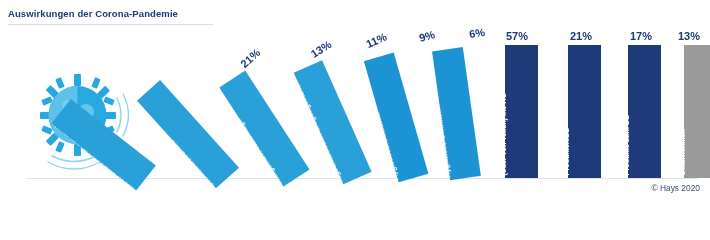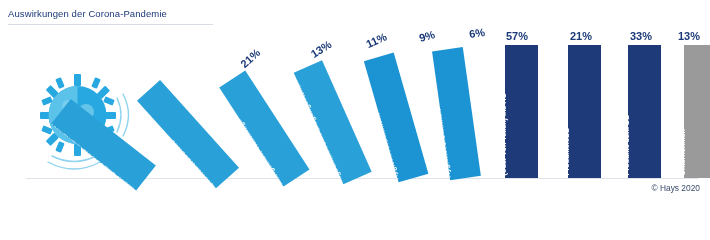--- a/index.html
+++ b/index.html
@@ -7,21 +7,21 @@
     width:710px;height:204px;overflow:hidden;
     background:#ffffff;
     font-family:"Liberation Sans","DejaVu Sans",sans-serif;
     -webkit-font-smoothing:antialiased;
   }
   .page{position:relative;width:710px;height:204px;}
 
   
   .title{
     position:absolute;left:8px;top:8px;
-    font-size:9.5px;font-weight:normal;color:#1b3a78;
+    font-size:9.5px;font-weight:bold;color:#1b3a78;
     letter-spacing:.1px;white-space:nowrap;
   }
   .title-rule{
     position:absolute;left:8px;top:24px;width:205px;height:1px;
     background:#d8dce5;
   }
   .basis{
     position:absolute;left:8px;top:29px;
     font-size:7.6px;color:#2c4a85;white-space:nowrap;
   }
@@ -164,21 +164,21 @@
 Produkten/DL</div>
         </div>
       </div>
       <div class="pct" style="left: 570px; top: 30px;">21%</div>
       <div class="bar-group" style="left: 628px; width: 33px; height: 133px; transform: rotate(0deg);">
         <div class="bar" style="height: 133px; background: rgb(31, 58, 121);">
           <div class="bar-label-inner" style="width: 125px;">Umstellung auf neue
 Produkte bzw. DL</div>
         </div>
       </div>
-      <div class="pct" style="left: 630px; top: 30px;">33%</div>
+      <div class="pct" style="left: 630px; top: 30px;">17%</div>
       <div class="bar-group" style="left: 684px; width: 27px; height: 133px; transform: rotate(0deg);">
         <div class="bar" style="height: 133px; background: rgb(154, 154, 154);">
           <div class="bar-label-inner" style="width: 125px;">Keine Auswirkungen auf
 Unternehmen</div>
         </div>
       </div>
       <div class="pct" style="left: 678px; top: 30px;">13%</div>
     </div>
 
   <div class="copyright">© Hays 2020</div>

